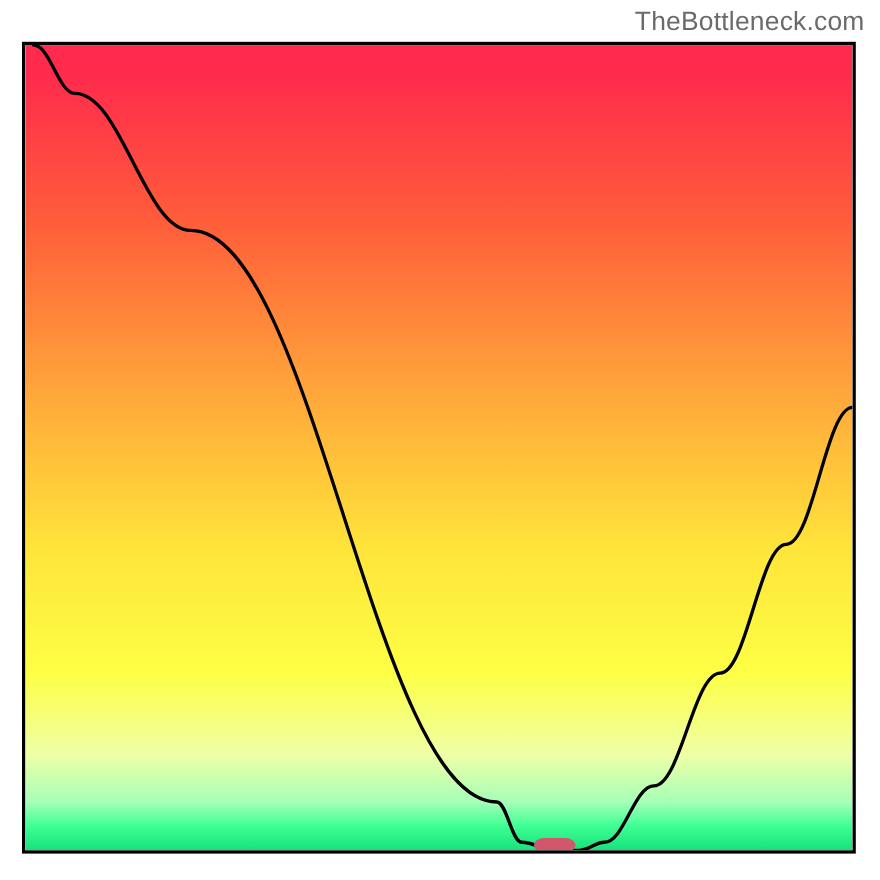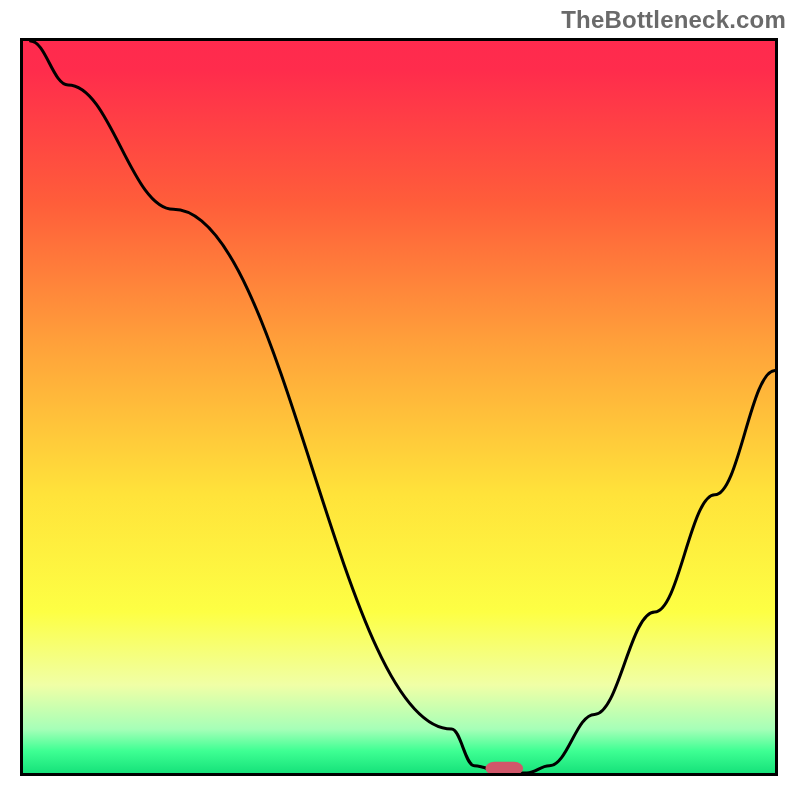--- a/index.html
+++ b/index.html
@@ -14,21 +14,21 @@
     position: relative;
     width: 800px;
     height: 800px;
   }
   .watermark {
     position: absolute;
     top: 6px;
     right: 14px;
     font-family: Arial, Helvetica, sans-serif;
     font-size: 24px;
-    font-weight: 700;
+    font-weight: 400;
     color: #6a6a6a;
     letter-spacing: 0.2px;
     z-index: 10;
   }
   .plot-area {
     position: absolute;
     left: 20px;
     top: 38px;
     width: 758px;
     height: 738px;

